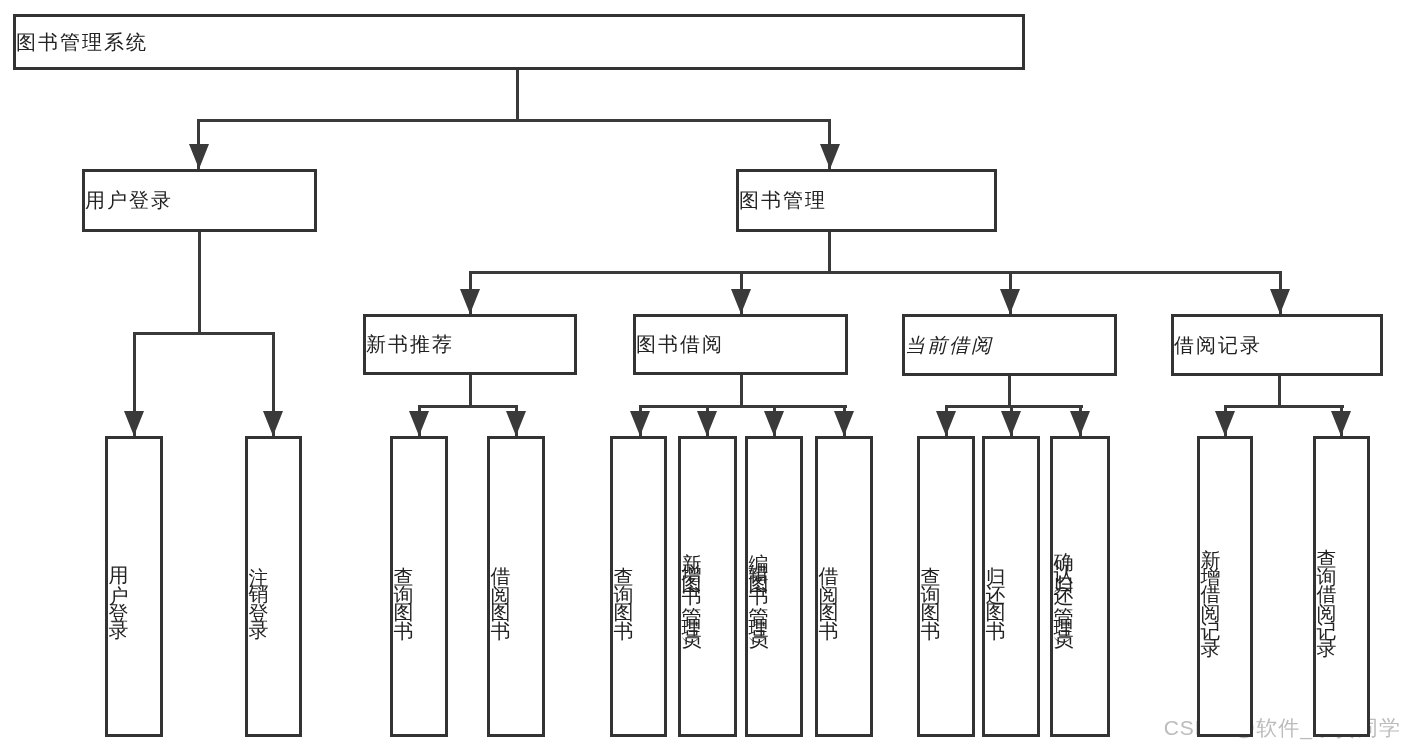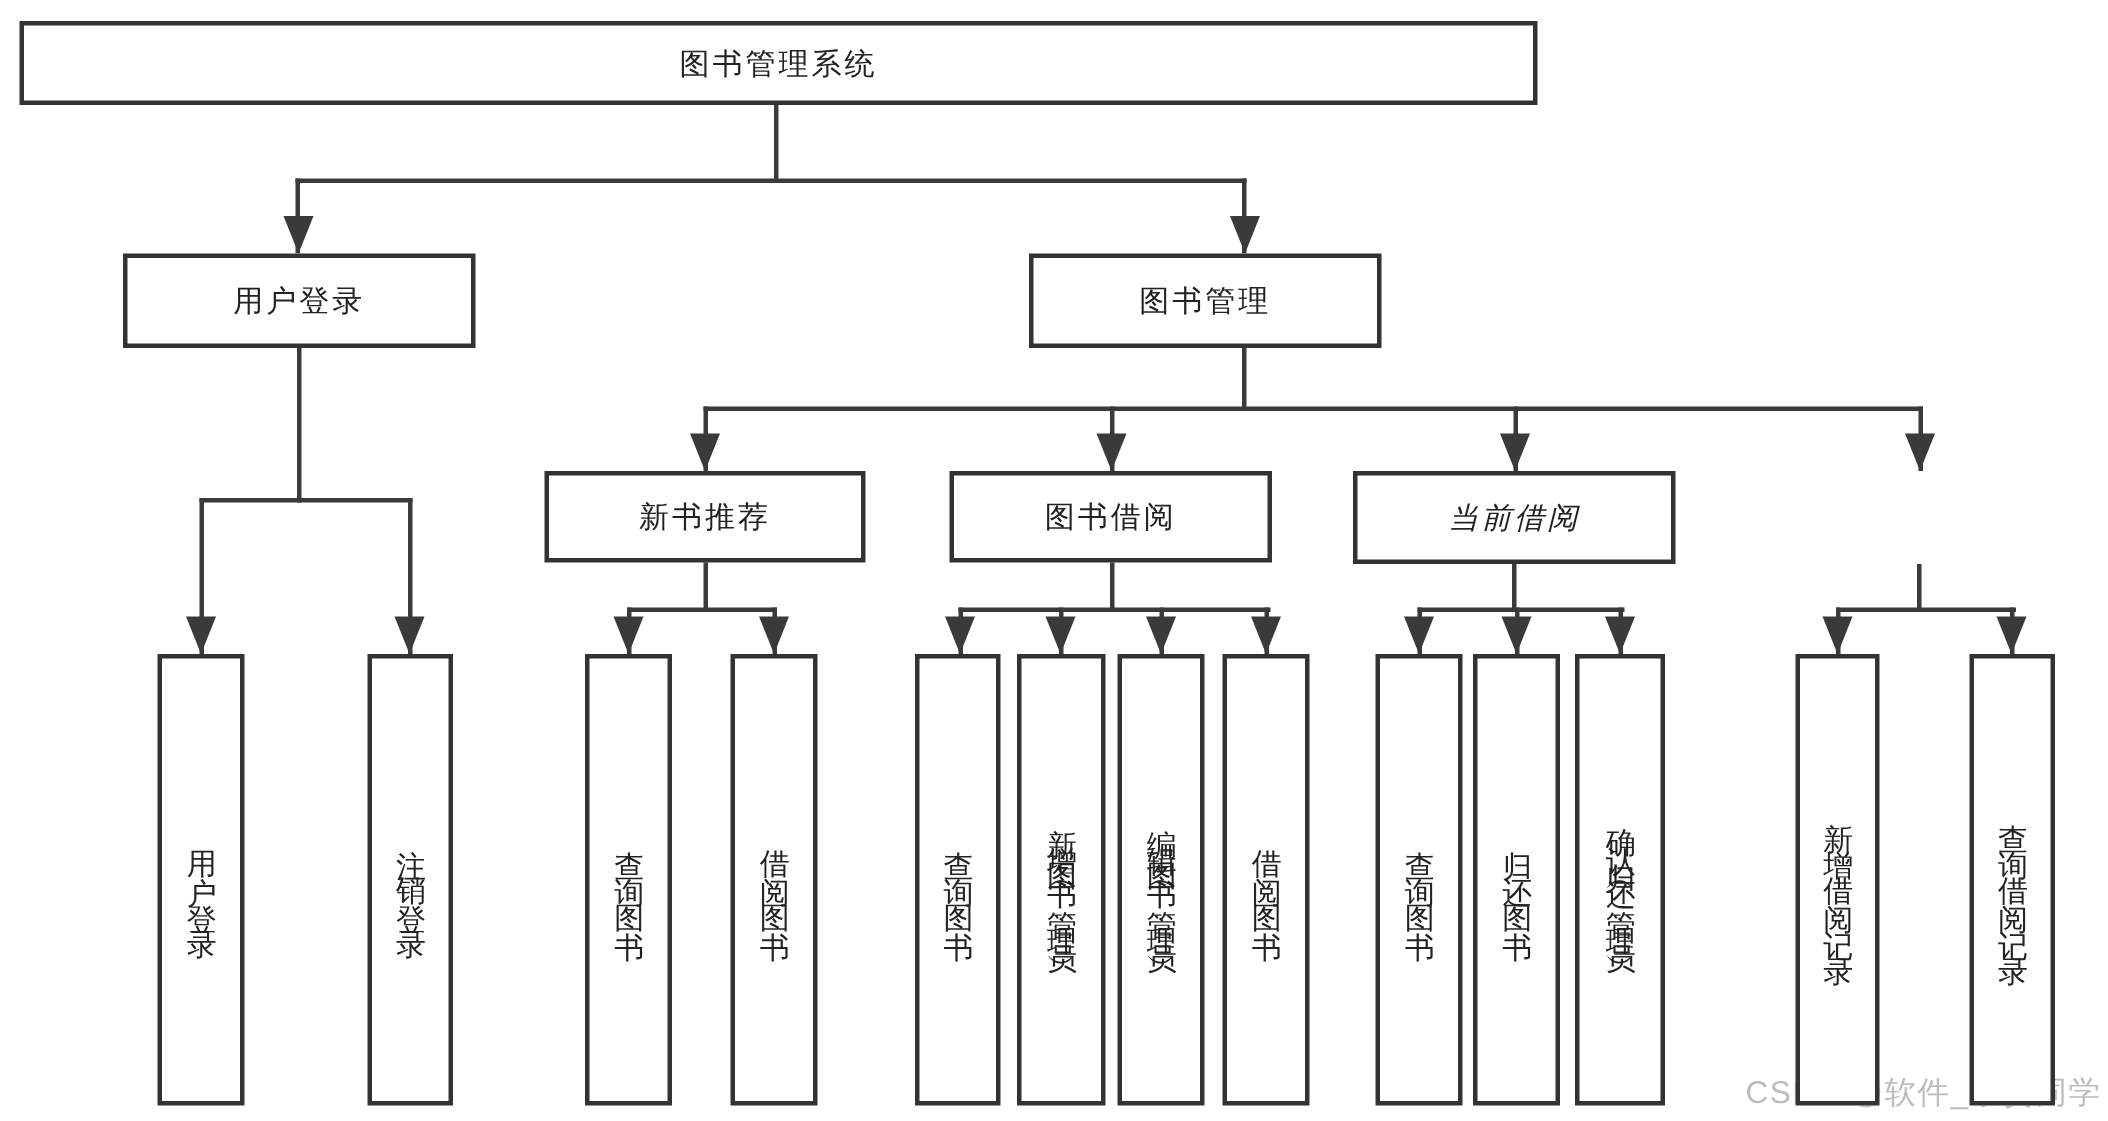--- a/index.html
+++ b/index.html
@@ -28,21 +28,21 @@
     border-right:10px solid transparent;
     border-top:25px solid var(--line);
   }
   .node{
     position:absolute;
     box-sizing:border-box;
     border:3px solid var(--border);
     background:var(--bg);
     display:flex;
     align-items:center;
-    justify-content:center;
+    justify-content:flex-start;
     color:var(--text);
   }
   .hnode span{
     font-size:20px;
     letter-spacing:2px;
     white-space:nowrap;
   }
   .vnode span{
     writing-mode:vertical-rl;
     text-orientation:mixed;
@@ -119,31 +119,34 @@
     <div class="arrow" style="left: 1001px; top: 411px;"></div>
     <div class="arrow" style="left: 1070px; top: 411px;"></div>
     <div class="arrow" style="left: 1215px; top: 411px;"></div>
     <div class="arrow" style="left: 1331px; top: 411px;"></div>
     <div class="node hnode" style="left: 13px; top: 14px; width: 1012px; height: 56px;">
       <span>图书管理系统</span>
     </div>
     <div class="node hnode" style="left: 82px; top: 169px; width: 235px; height: 63px;">
       <span>用户登录</span>
     </div>
-    <div class="node hnode" style="left: 686px; top: 169px; width: 235px; height: 63px;">
+    <div class="node hnode" style="left: 736px; top: 169px; width: 261px; height: 63px;">
       <span>图书管理</span>
     </div>
     <div class="node hnode" style="left: 363px; top: 314px; width: 214px; height: 61px;">
       <span>新书推荐</span>
     </div>
     <div class="node hnode" style="left: 633px; top: 314px; width: 215px; height: 61px;">
       <span>图书借阅</span>
     </div>
     <div class="node hnode" style="left: 902px; top: 314px; width: 215px; height: 62px; font-style: italic;">
       <span>当前借阅</span>
+    </div>
+    <div class="node hnode" style="left: 1171px; top: 314px; width: 212px; height: 62px;">
+      <span>借阅记录</span>
     </div>
     <div class="node vnode" style="left: 105px; top: 436px; width: 58px; height: 301px;">
       <span>用户登录</span>
     </div>
     <div class="node vnode" style="left: 245px; top: 436px; width: 57px; height: 301px;">
       <span>注销登录</span>
     </div>
     <div class="node vnode" style="left: 390px; top: 436px; width: 58px; height: 301px;">
       <span>查询图书</span>
     </div>

